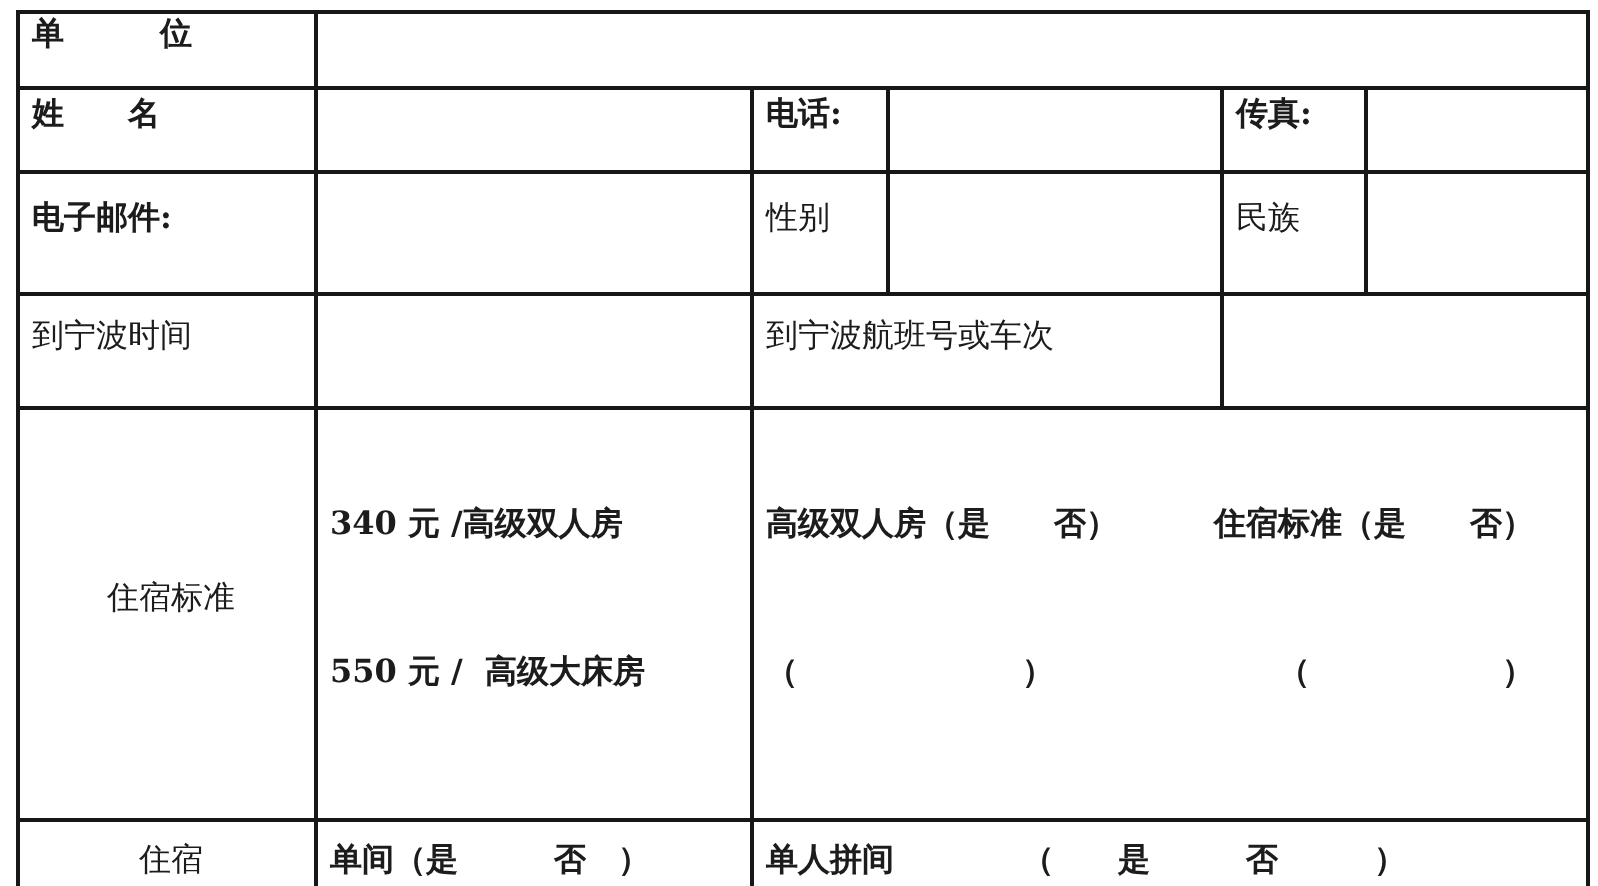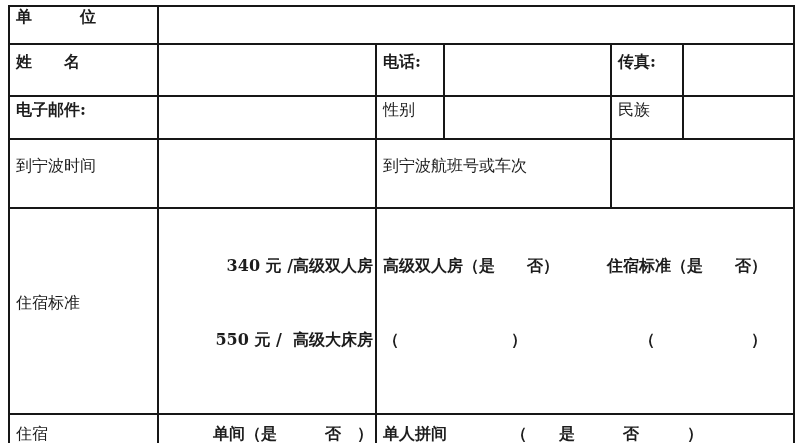--- a/index.html
+++ b/index.html
@@ -23,28 +23,28 @@
   table.form td {
     border: 2px solid #171717;
     vertical-align: middle;
     font-size: 16px;
     line-height: 1.25;
     padding: 0 2px 16px 6px;
     white-space: pre;
     overflow: hidden;
   }
   tr.r1 { height: 38px; }
-  tr.r2 { height: 52px; }
-  tr.r3 { height: 43px; }
-  tr.r4 { height: 69px; border-radius: 29px; }
+  tr.r2 { height: 42px; }
+  tr.r3 { height: 61px; }
+  tr.r4 { height: 57px; border-radius: 29px; }
   tr.r5 { height: 79px; }
   tr.r6 { height: 56px; }
   td.b, td .b { font-weight: bold; }
-  td.center { text-align: right; padding-left: 0; }
-  td.pl12 { padding-left: 12px; }
+  td.center { text-align: left; padding-left: 0; }
+  td.pl12 { padding-left: 12px; text-align: center; }
   td.pl10 { padding-left: 10px; }
   td.pl28 { padding-left: 28px; }
   .two-line div { line-height: 34px; white-space: pre; }
 </style>
 </head>
 <body>
 
 <div class="canvas">
   <table class="form">
     <colgroup>

